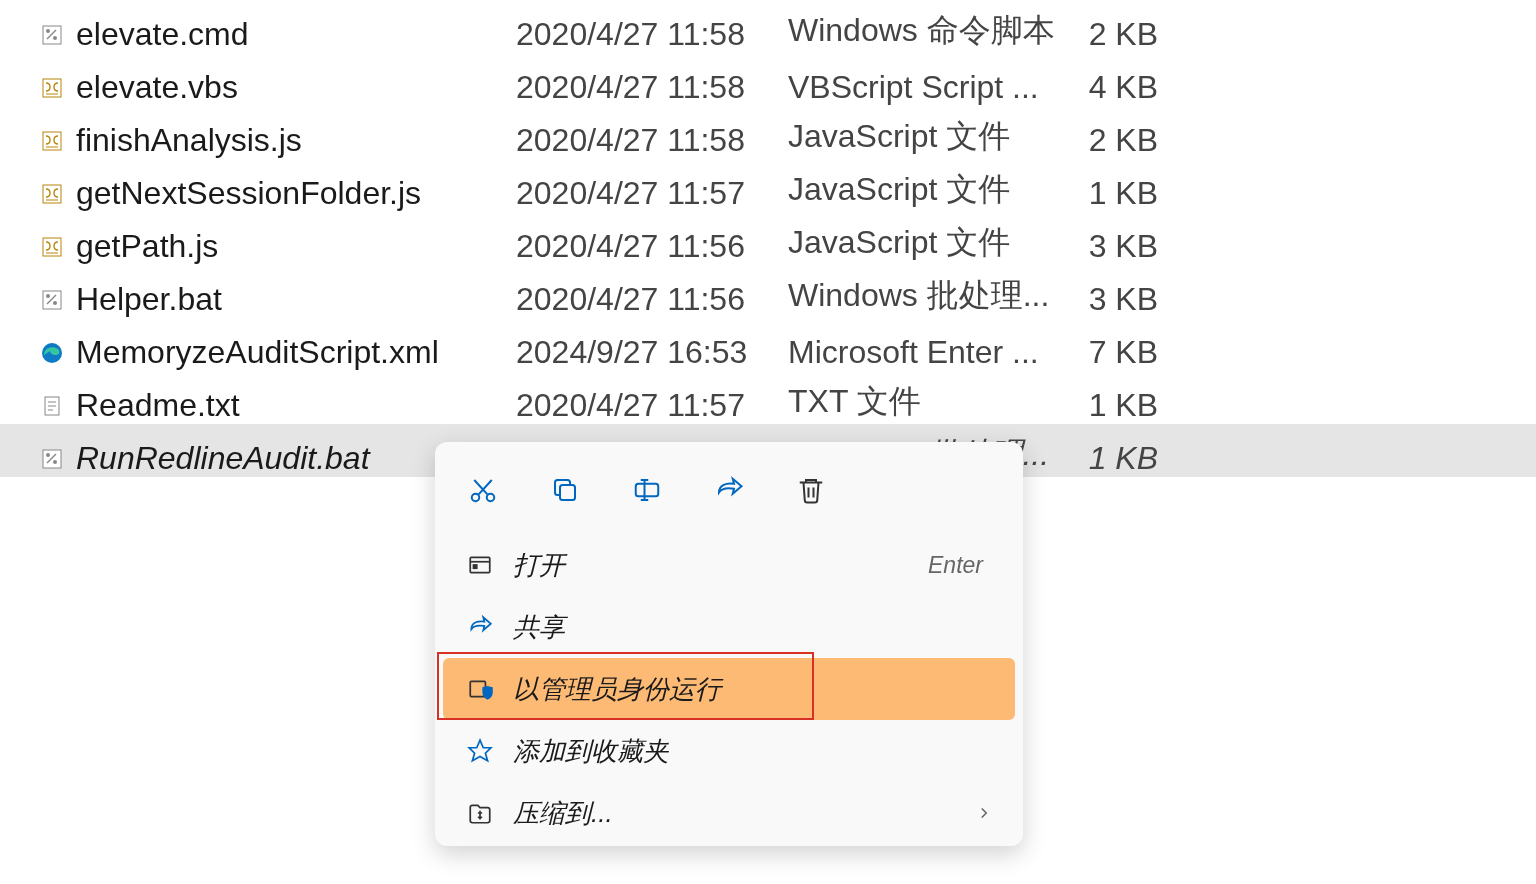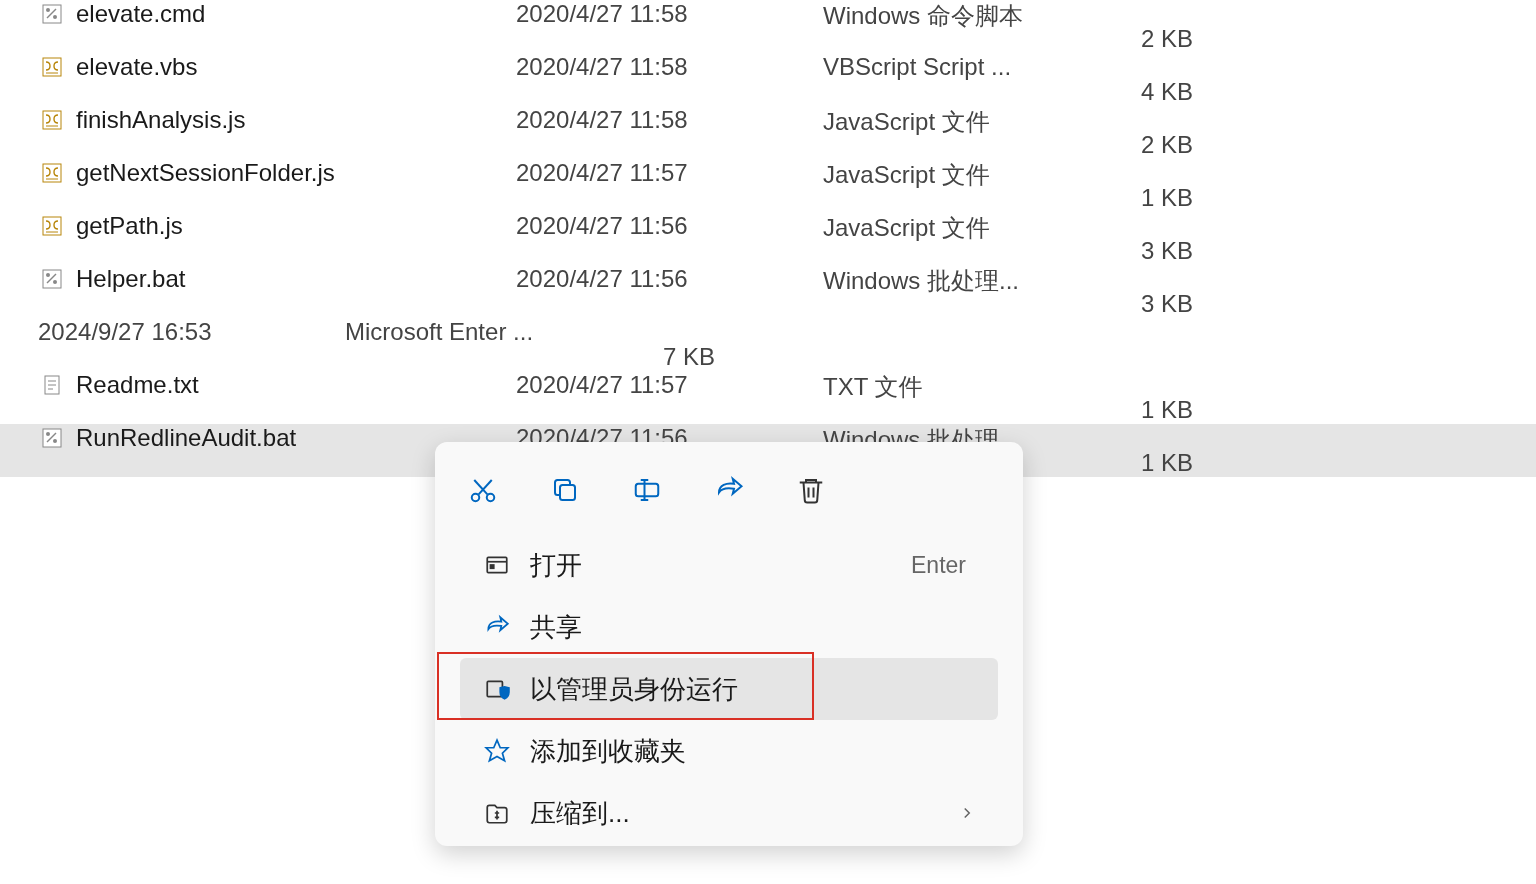--- a/index.html
+++ b/index.html
@@ -10,28 +10,29 @@
       height: 884px;
       position: relative;
       overflow: hidden;
       border-radius: 24px;
     }
     .file-list {
       padding-top: 0;
     }
     .file-row {
       display: flex;
-      align-items: flex-start;
+      align-items: flex-end;
       height: 53px;
       padding-left: 38px;
-      font-size: 24px;
+      font-size: 32px;
       color: #1a1a1a;
     }
     .file-row.selected {
       background: #e5e5e5;
+      font-style: italic;
     }
     .file-icon {
       width: 28px;
       height: 28px;
       margin-right: 10px;
       flex-shrink: 0;
       display: flex;
       align-items: center;
       justify-content: center;
     }
@@ -40,21 +41,20 @@
       display: flex;
       align-items: center;
     }
     .col-date {
       flex: 0 0 272px;
       color: #444;
     }
     .col-type {
       flex: 0 0 270px;
       color: #444;
-      margin-left: 35px;
     }
     .col-size {
       flex: 0 0 100px;
       text-align: right;
       color: #444;
       margin-top: 25px;
     }
     .context-menu {
       position: absolute;
       left: 435px;
@@ -74,21 +74,22 @@
     .quick-action {
       width: 40px;
       height: 40px;
       display: flex;
       align-items: center;
       justify-content: center;
       cursor: pointer;
       border-radius: 4px;
     }
     .menu-items {
-      padding: 2px 17px;
+      padding: 2px 0;
+      font-style: italic;
     }
     .menu-item {
       display: flex;
       align-items: center;
       height: 62px;
       padding: 0 30px;
       font-size: 26px;
       cursor: pointer;
       position: relative;
     }
@@ -117,21 +118,21 @@
       position: absolute;
       border: 2.5px solid #d93025;
       left: 437px;
       top: 652px;
       width: 377px;
       height: 68px;
       z-index: 10;
       pointer-events: none;
     }
     .menu-item.hover-bg {
-      background: #e5e5e5;
+      background: #fdba74;
       margin: 0 8px;
       border-radius: 6px;
       padding: 0 22px;
     }
     svg { display: block; }
   </style>
 </head>
 <body>
 
 <div class="file-list">
@@ -226,20 +227,29 @@
             <line x1="7" y1="16" x2="16" y2="7" stroke="#888" stroke-width="1.4"></line>
           </svg>
         </span>
         <span>Helper.bat</span>
       </div>
       <div class="col-date">2020/4/27 11:56</div>
       <div class="col-type">Windows 批处理...</div>
       <div class="col-size">3 KB</div>
     </div>
     <div class="file-row">
+      <div class="col-name">
+        <span class="file-icon">
+          <svg width="24" height="24" viewBox="0 0 24 24">
+            <circle cx="12" cy="12" r="10" fill="#0f7bc4"></circle>
+            <path d="M4 14 C4 7 12 4 18 8 C20 10 20 14 16 14 C12 14 10 12 10 10" fill="#34c6a0"></path>
+          </svg>
+        </span>
+        <span>MemoryzeAuditScript.xml</span>
+      </div>
       <div class="col-date">2024/9/27 16:53</div>
       <div class="col-type">Microsoft Enter ...</div>
       <div class="col-size">7 KB</div>
     </div>
     <div class="file-row">
       <div class="col-name">
         <span class="file-icon">
           <svg width="24" height="24" viewBox="0 0 24 24">
             <rect x="5" y="3" width="14" height="18" fill="#fff" stroke="#888"></rect>
             <line x1="8" y1="8" x2="16" y2="8" stroke="#888"></line>

